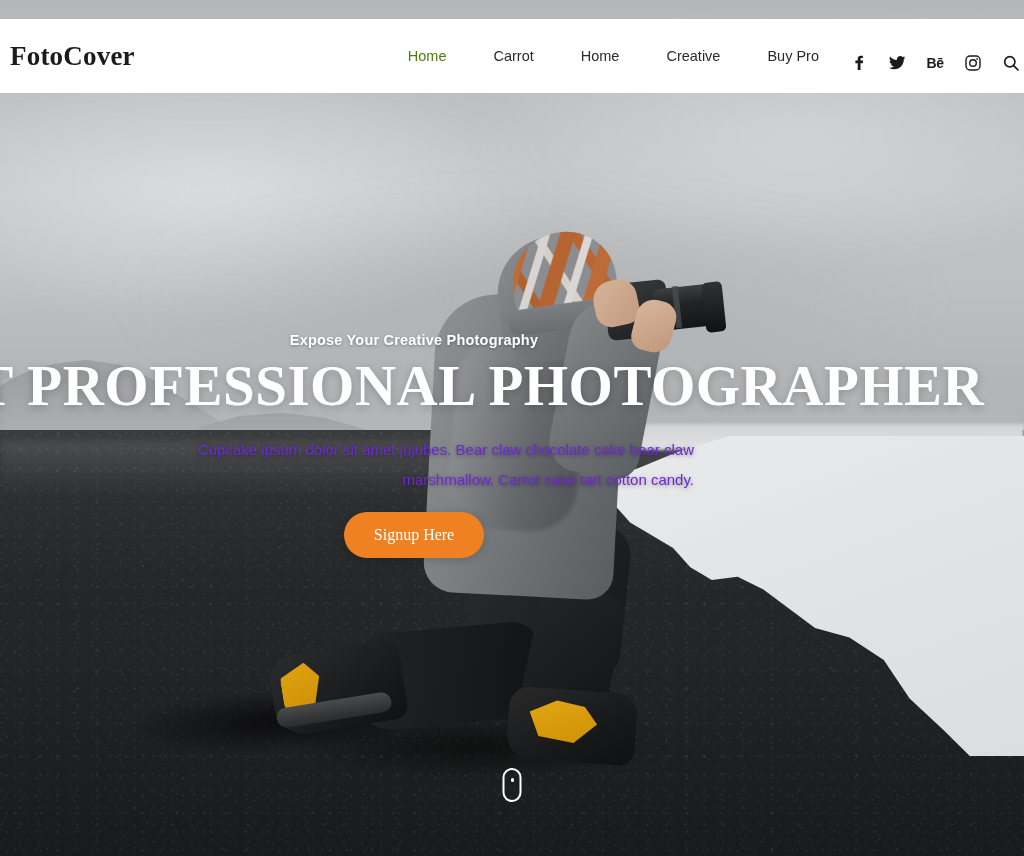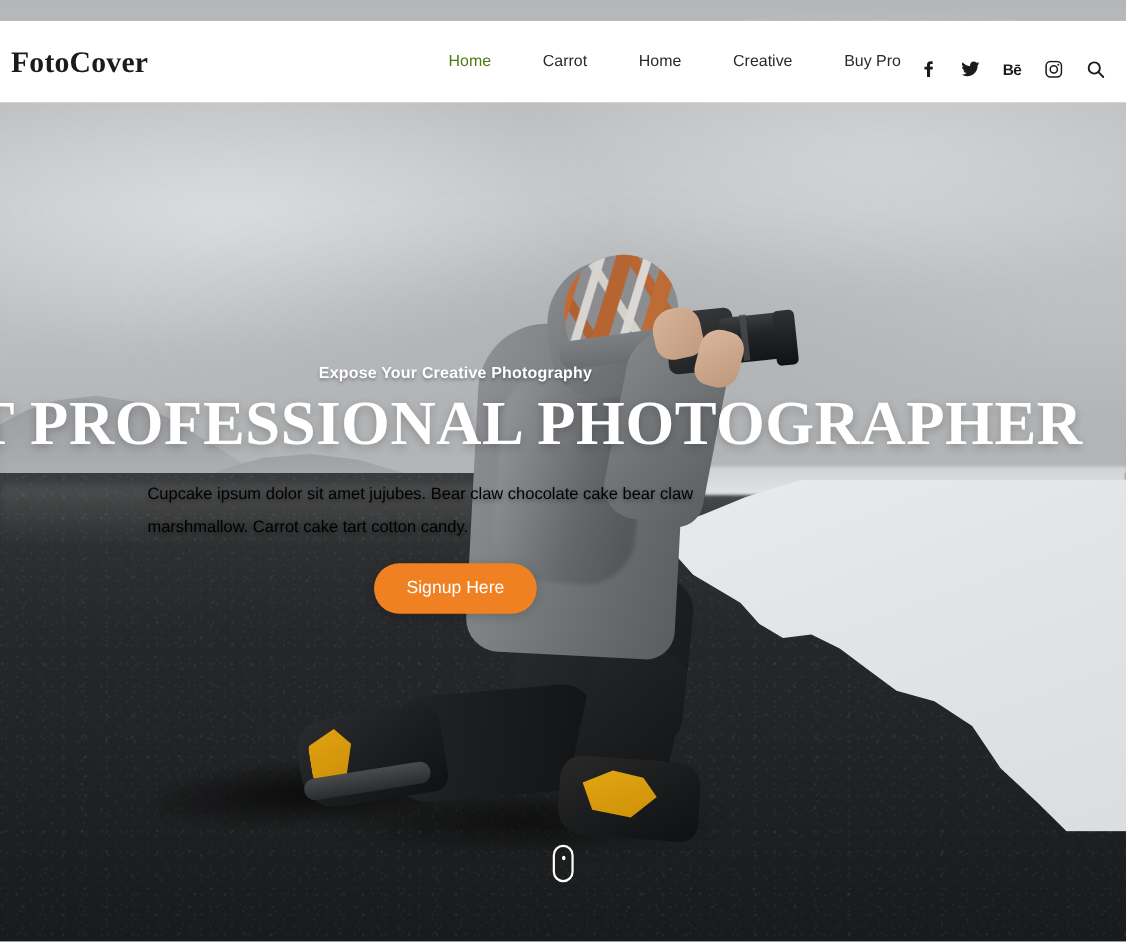--- a/index.html
+++ b/index.html
@@ -250,21 +250,21 @@
   }
   .nav { display:flex; align-items:center; margin-left:273px; }
   .nav-item {
     font-size:14.5px; color:#2b2b2b; margin-right:47px; white-space:nowrap;
     cursor:pointer; text-decoration:none;
   }
   .nav-item:last-child { margin-right:0; }
   .nav-item.active { color:#4d7c0f; }
   .socials {
     position:absolute; right:0px; top:0; height:88px;
-    display:flex; align-items:center; gap:20px; padding-right:19px;
+    display:flex; align-items:center; gap:20px; padding-right:4px;
   }
   .soc { width:18px; height:18px; display:flex; align-items:center; justify-content:center;
          color:#1b1b1b; cursor:pointer; }
   .soc svg { display:block; }
   .soc-be { font-family:"Liberation Sans", sans-serif; font-weight:bold; font-size:14px;
             color:#1b1b1b; letter-spacing:-.5px; }
 
   
   .hero-content {
     position:absolute; left:0; top:16px; width:828px; height:856px; z-index:30;
@@ -274,27 +274,27 @@
   .eyebrow {
     margin-top:316px; font-size:14.5px; font-weight:bold; color:#ffffff;
     letter-spacing:.2px; text-shadow:0 1px 3px rgba(0,0,0,.32);
   }
   .headline {
     margin-top:8px; font-family:"Liberation Serif", serif; font-weight:bold;
     font-size:57px; line-height:1.04; color:#ffffff; letter-spacing:.5px;
     white-space:nowrap; text-shadow:0 2px 8px rgba(0,0,0,.22);
   }
   .lede {
-    margin-top:20px; width:560px; text-align:left; color:#000000;
+    margin-top:20px; width:560px; text-align:right; color:#6d28d9;
     font-size:15px; line-height:1.95; text-shadow:0 1px 4px rgba(0,0,0,.4);
   }
   .cta {
     margin-top:18px; pointer-events:auto; border:none; cursor:pointer;
     background:#ef8122; color:#ffffff; font-size:16px;
-    padding:14px 30px; border-radius:26px; font-family:Liberation Sans, sans-serif;
+    padding:14px 30px; border-radius:26px; font-family:Liberation Serif, serif;
     box-shadow:0 2px 10px rgba(0,0,0,.18);
     text-align:right;
   }
 
   .scroll-mouse {
     position:absolute; left:50%; top:768px; transform:translateX(-50%);
     width:19px; height:34px; border:2px solid #ffffff; border-radius:11px;
     z-index:30; pointer-events:auto; cursor:pointer;
   }
   .scroll-dot {

